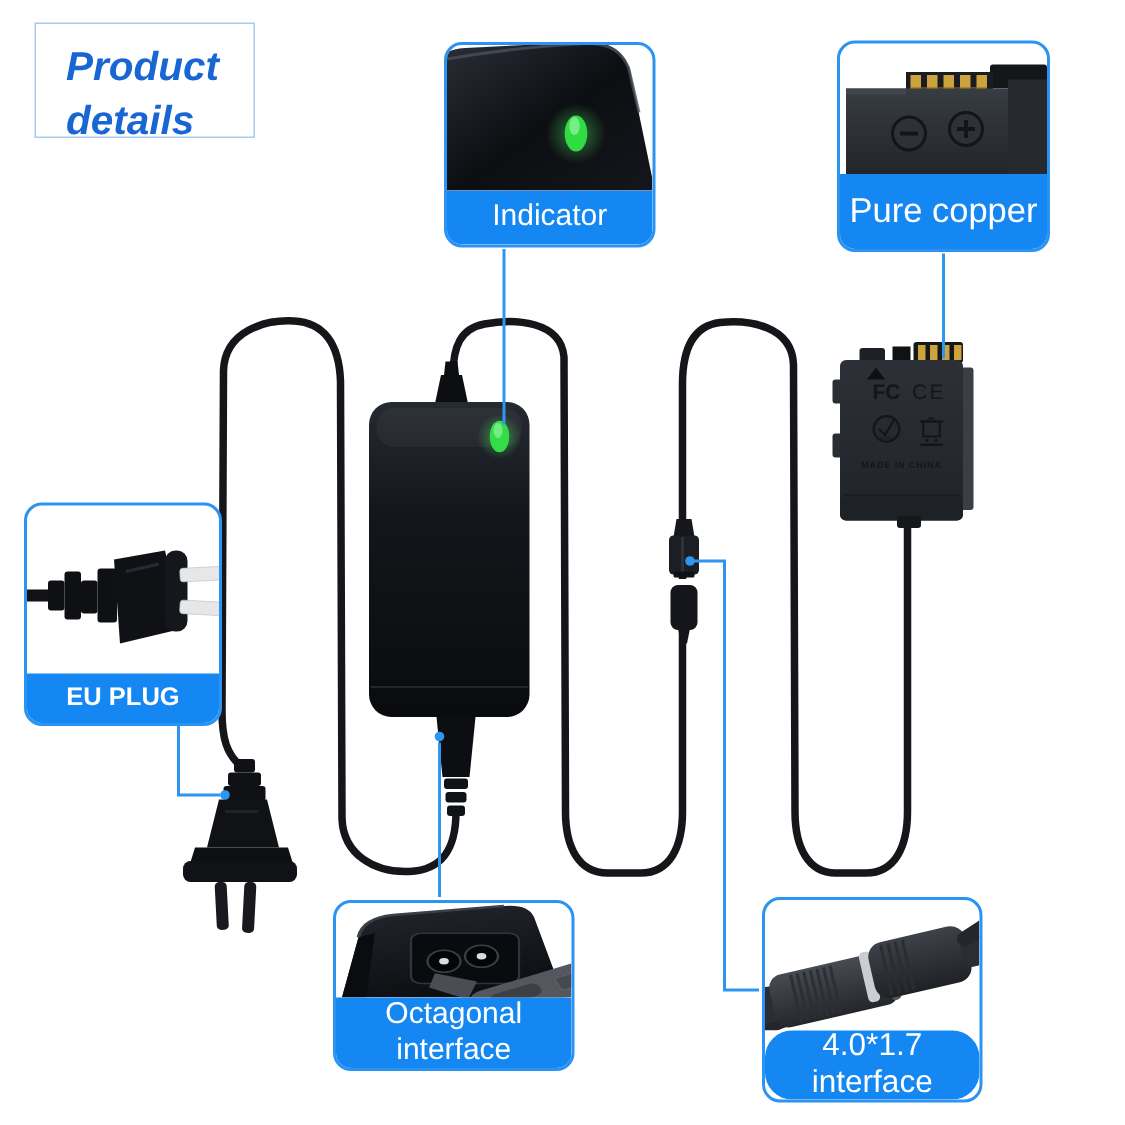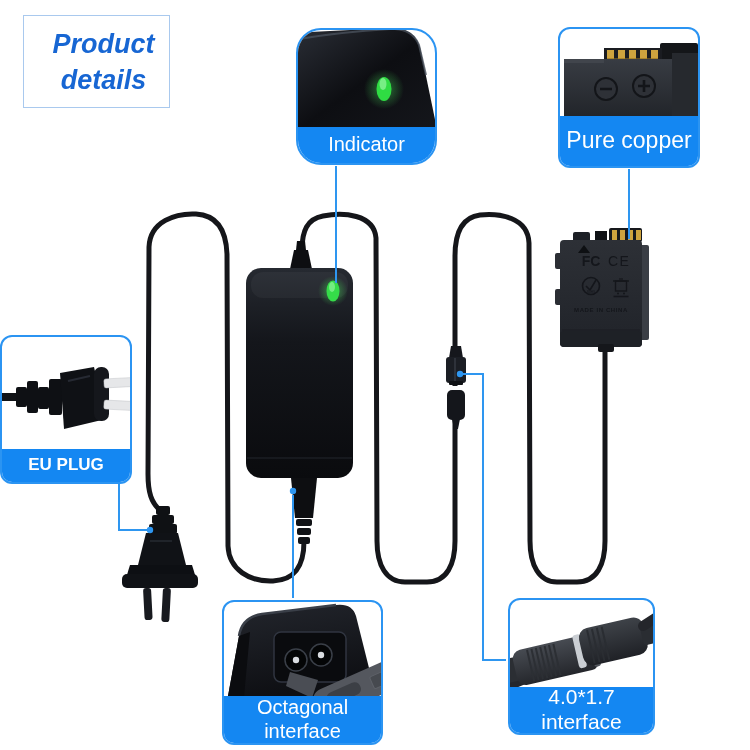--- a/index.html
+++ b/index.html
@@ -2,47 +2,47 @@
 <html><head>
 <meta charset="utf-8">
 <style>
   html,body { margin:0; padding:0; background:#fff; }
   .stage {
     position:relative; width:750px; height:750px; background:#ffffff;
     font-family:"Liberation Sans", sans-serif; overflow:hidden;
   }
   .photo-svg { position:absolute; left:0; top:0; width:750px; height:750px; }
   .title-box {
-    position:absolute; left:23px; top:15px; width:147px; height:93px;
+    position:absolute; left:23px; top:15px; width:147px; height:77px;
     border:1px solid #a9c9ee; box-sizing:border-box;
     color:#1766d3; font-style:italic; font-weight:bold; font-size:27px;
-    line-height:1.32; padding:11px 6px 16px 20px;text-align:center;
+    line-height:1.32; padding:11px 6px 16px 20px;
   }
   .callout {
     position:absolute; border:2px solid #2b94f2; border-radius:12px;
     background:#ffffff; overflow:hidden; display:flex; flex-direction:column;
     box-sizing:border-box;
   }
   .callout-img { flex:1 1 auto; position:relative; overflow:hidden; }
   .callout-img svg { position:absolute; left:0; top:0; width:100%; height:100%; }
   .callout-bar {
     flex:0 0 auto; background:#1487f2; color:#ffffff;
     display:flex; flex-direction:column; align-items:center; justify-content:center;
     text-align:center; line-height:1.18;
   }
-  #co-indicator   { left:296px; top:28px;  width:141px; height:137px;border-radius:25px; }
+  #co-indicator   { left:296px; top:28px;  width:141px; height:137px; }
   #co-indicator  .callout-bar { height:36px; font-size:20px; }
   #co-copper      { left:558px; top:27px;  width:142px; height:141px; }
   #co-copper     .callout-bar { height:50px; font-size:23px; }
-  #co-euplug      { left:0;   top:335px; width:132px; height:149px; }
+  #co-euplug      { left:16px;   top:335px; width:132px; height:149px; }
   #co-euplug     .callout-bar { height:33px; font-size:17px; font-weight:bold; }
-  #co-octagonal   { left:222px; top:600px; width:161px; height:145px; }
+  #co-octagonal   { left:222px; top:600px; width:161px; height:114px; }
   #co-octagonal  .callout-bar { height:47px; font-size:20px; }
   #co-barrel      { left:508px; top:598px; width:147px; height:137px; }
-  #co-barrel     .callout-bar { height:46px; font-size:21px; }
+  #co-barrel     .callout-bar { height:46px; font-size:21px;border-radius:18px; }
 </style>
 </head>
 <body>
 
 <div class="stage">
 
   <svg class="photo-svg" viewBox="0 0 750 750">
     <defs>
       <linearGradient id="adGrad" x1="0" y1="0" x2="0" y2="1">
         <stop offset="0" stop-color="#262a31"></stop>

